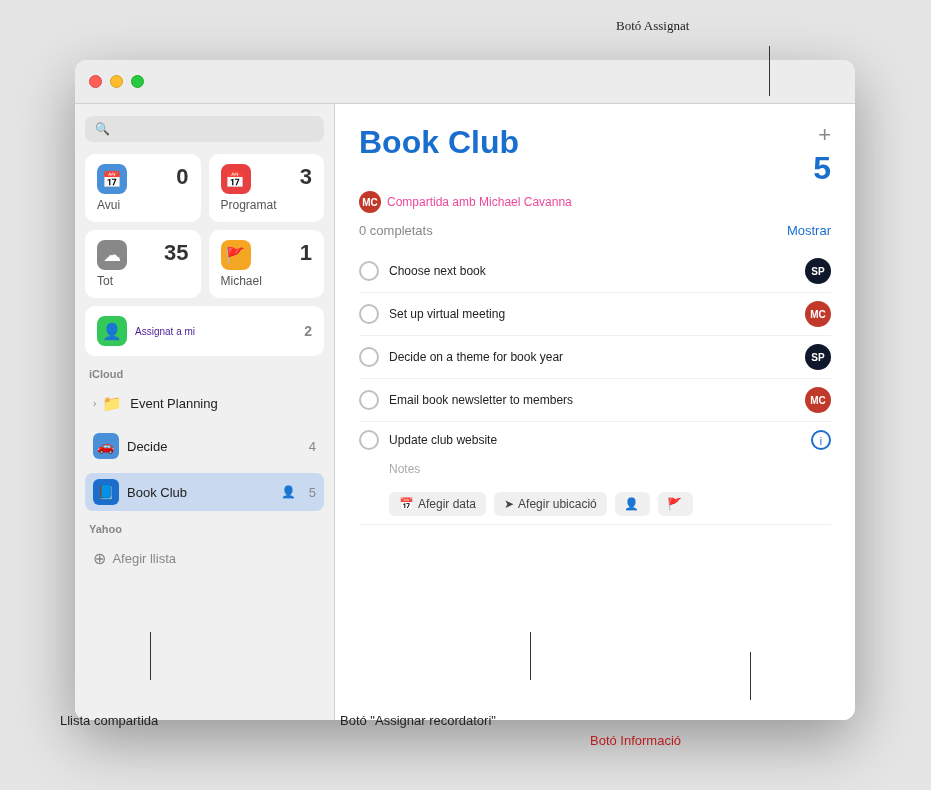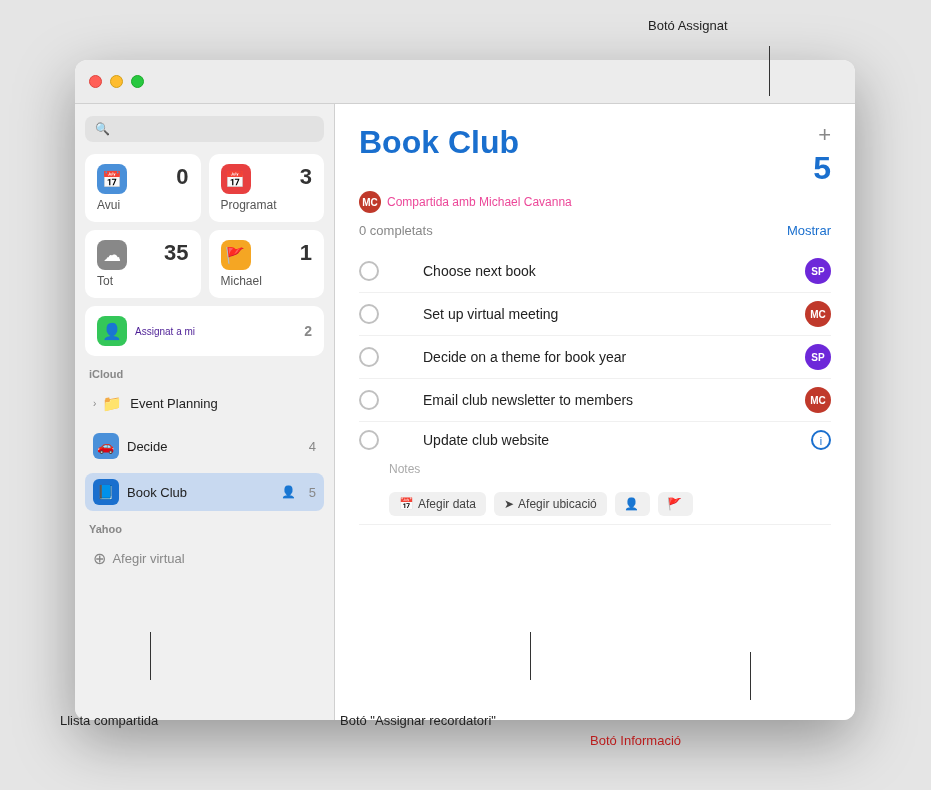--- a/index.html
+++ b/index.html
@@ -301,38 +301,37 @@
     }
     .task-checkbox {
       width: 20px;
       height: 20px;
       border-radius: 50%;
       border: 2px solid #c0c0c0;
       flex-shrink: 0;
       cursor: pointer;
     }
     .task-text {
-      font-size: 14px;
+      font-size: 12px;
       color: #222;
       flex: 1;
-      margin-left: 34px;
     }
     .task-avatar {
       width: 26px;
       height: 26px;
       border-radius: 50%;
       display: flex;
       align-items: center;
       justify-content: center;
       font-size: 10px;
       color: white;
       font-weight: 600;
       flex-shrink: 0;
     }
-    .avatar-sp { background: #6d28d9; }
+    .avatar-sp { background: #0f172a; }
     .avatar-mc { background: #c0392b; }
 
     .count-badge {
       font-size: 32px;
       font-weight: 700;
       color: #1a6fce;
     }
 
     
     .task-row.expanded {
@@ -464,21 +463,21 @@
           <div class="list-icon" style="background:#1a6fce;">📘</div>
           <span class="list-item-name">Book Club</span>
           <span style="font-size:12px; color:#888; margin-right:4px;">👤</span>
           <span class="list-item-count">5</span>
         </div>
 
         <div class="section-label">Yahoo</div>
 
         <div class="add-list">
           <span style="font-size:16px; color:#888;">⊕</span>
-          <span>Afegir virtual</span>
+          <span>Afegir llista</span>
         </div>
       </div>
 
       <div class="detail-panel">
         <div class="detail-header">
           <h1 class="list-title">Book Club</h1>
           <div style="display:flex; flex-direction:column; align-items:flex-end; gap:4px;">
             <button class="add-btn">+</button>
             <span class="count-badge">5</span>
           </div>
@@ -509,21 +508,21 @@
           </div>
 
           <div class="task-row">
             <div class="task-checkbox"></div>
             <span class="task-text">Decide on a theme for book year</span>
             <div class="task-avatar avatar-sp">SP</div>
           </div>
 
           <div class="task-row">
             <div class="task-checkbox"></div>
-            <span class="task-text">Email club newsletter to members</span>
+            <span class="task-text">Email book newsletter to members</span>
             <div class="task-avatar avatar-mc">MC</div>
           </div>
 
           <div class="task-row expanded">
             <div class="task-row-main">
               <div class="task-checkbox"></div>
               <span class="task-text">Update club website</span>
               <div class="info-btn">ℹ</div>
             </div>
             <div class="task-notes">Notes</div>
@@ -542,21 +541,21 @@
               <button class="task-action-btn">
                 <span>🚩</span>
               </button>
             </div>
           </div>
         </div>
       </div>
     </div>
   </div>
 
-  <div style="position:absolute; top:18px; left:648px; font-size:13px; color:#222; font-family:Liberation Sans, sans-serif;">Botó Assignat</div>
+  <div style="position:absolute; top:18px; left:616px; font-size:13px; color:#222; font-family:Liberation Serif, serif;">Botó Assignat</div>
 
   <div style="position:absolute; top:46px; left:769px; width:1px; height:50px; background:#333;"></div>
 
   <div style="position:absolute; bottom:62px; left:60px; font-size:13px; color:#222; font-family:-apple-system,sans-serif;">Llista compartida</div>
 
   <div style="position:absolute; bottom:110px; left:150px; width:1px; height:48px; background:#333;"></div>
 
   <div style="position:absolute; bottom:62px; left:340px; font-size:13px; color:#222; font-family:-apple-system,sans-serif;">Botó "Assignar recordatori"</div>
 
   <div style="position:absolute; bottom:110px; left:530px; width:1px; height:48px; background:#333;"></div>

